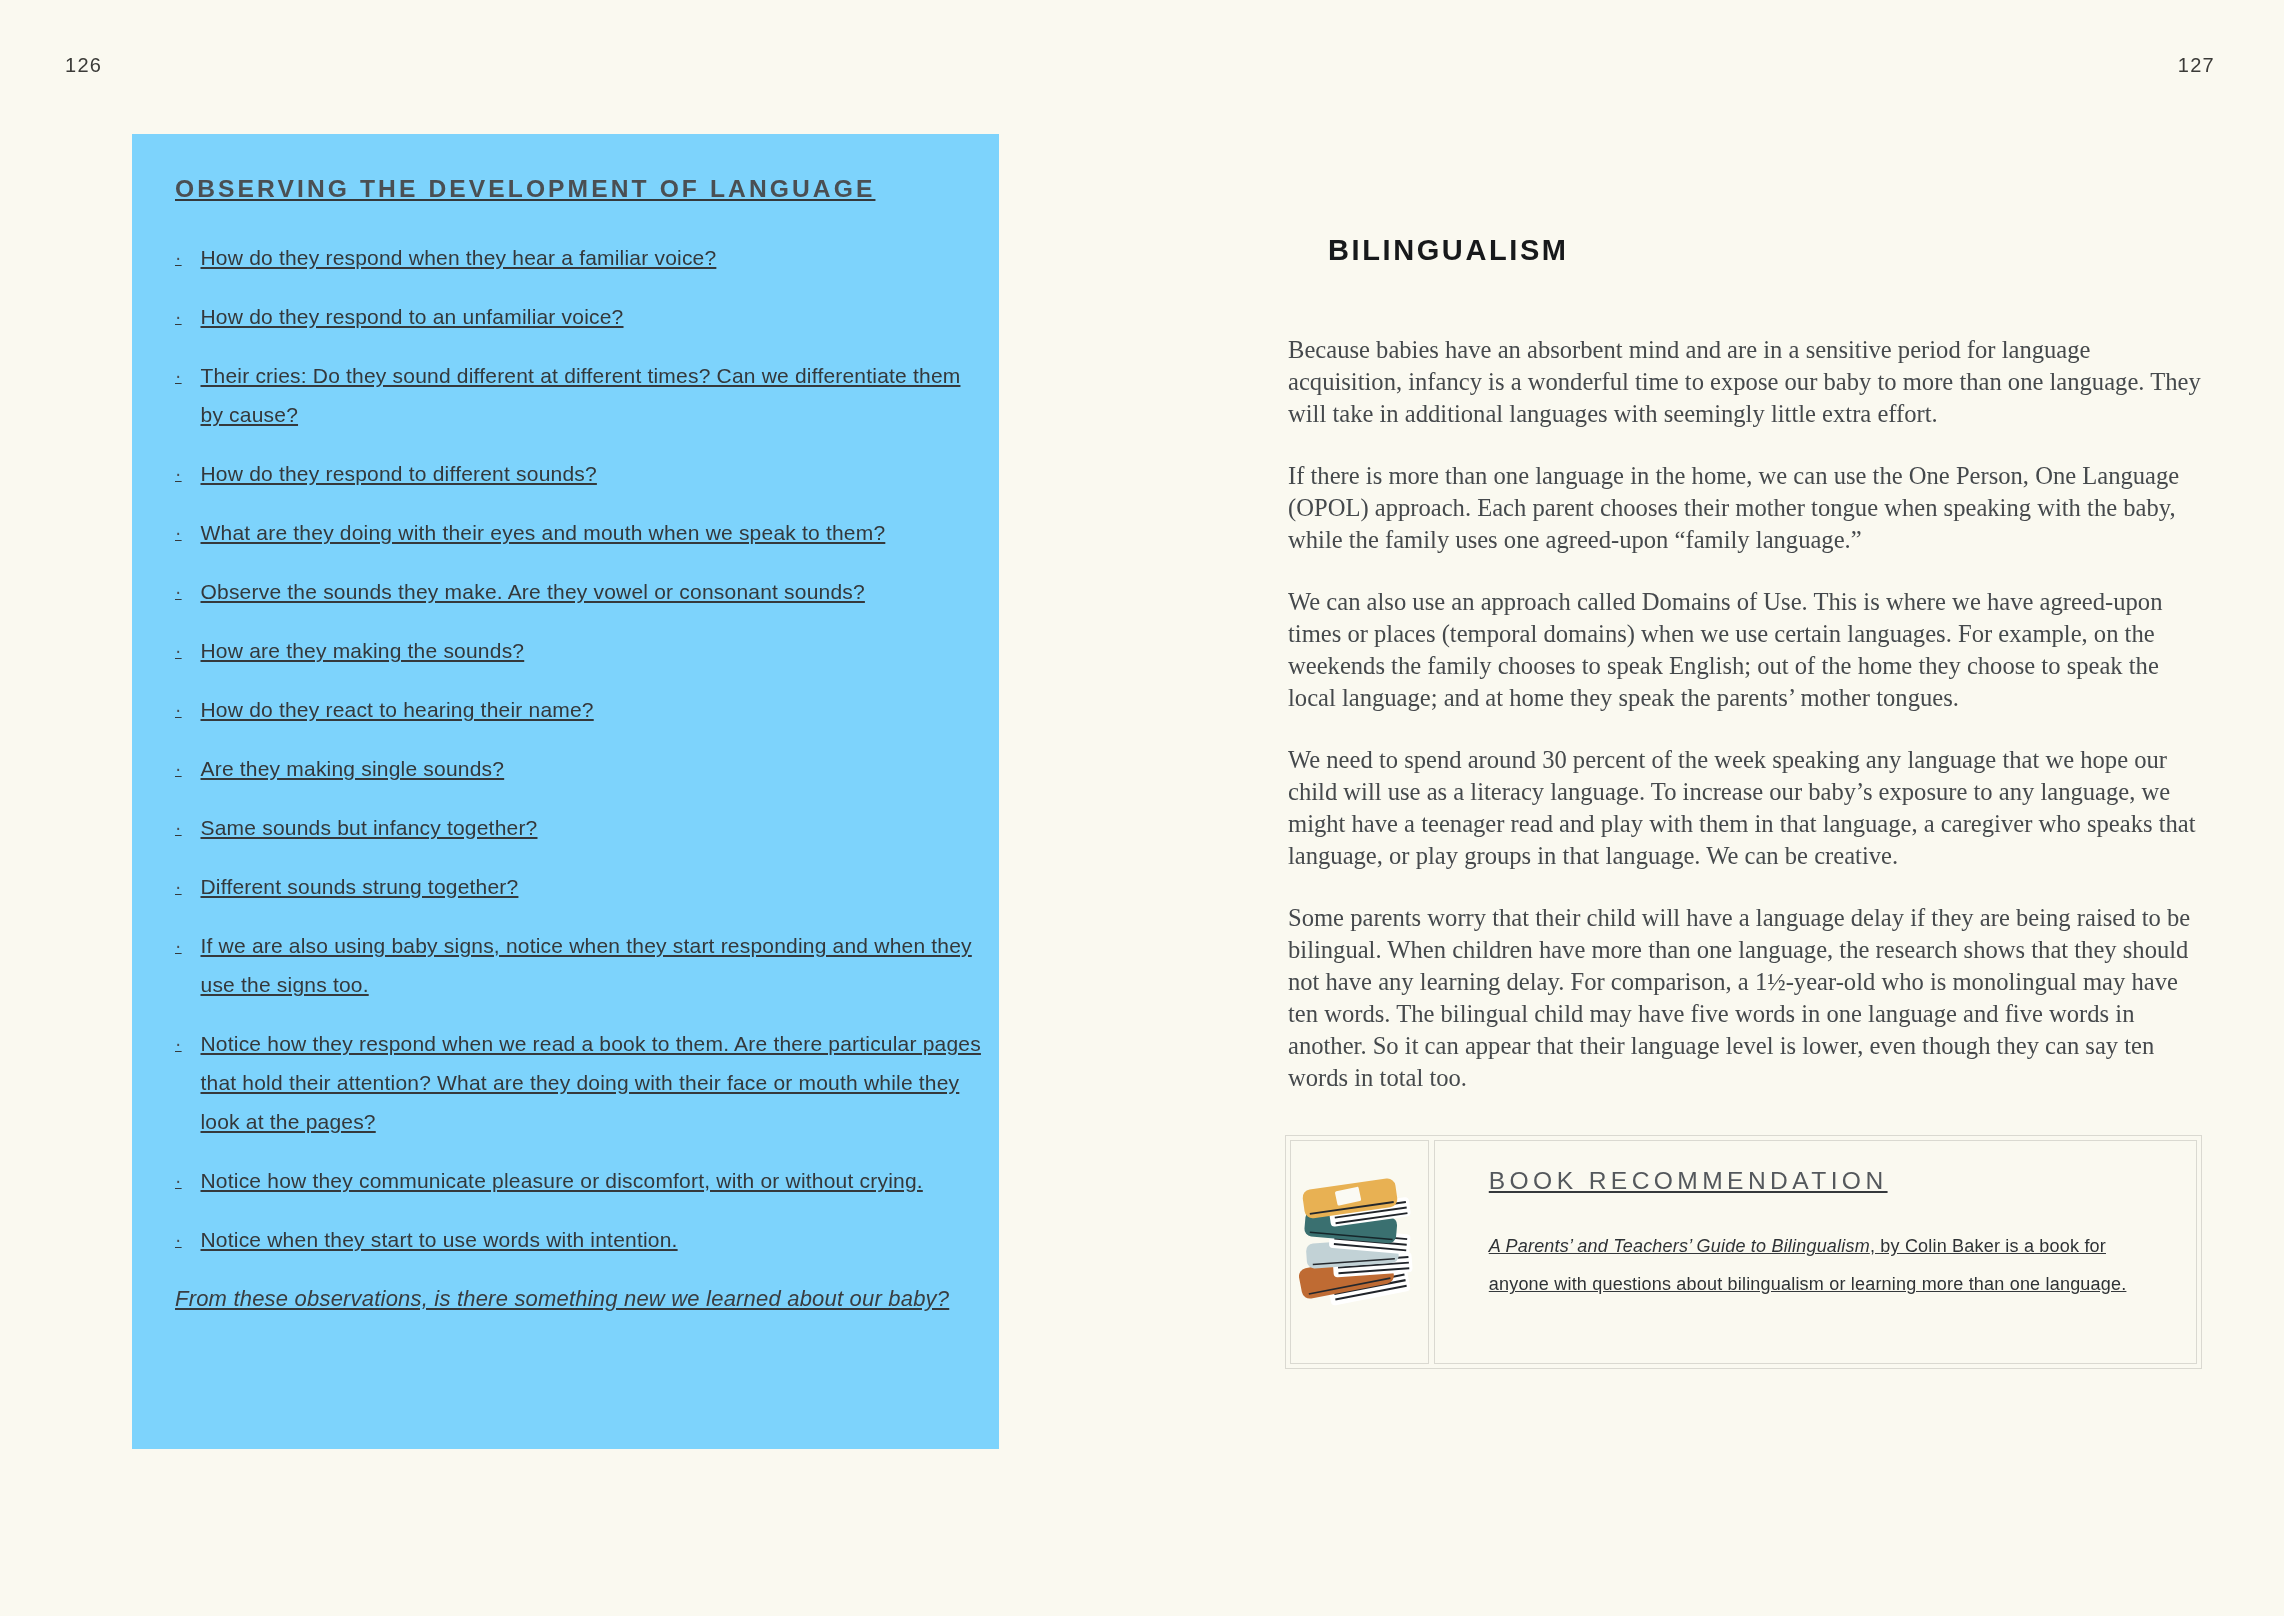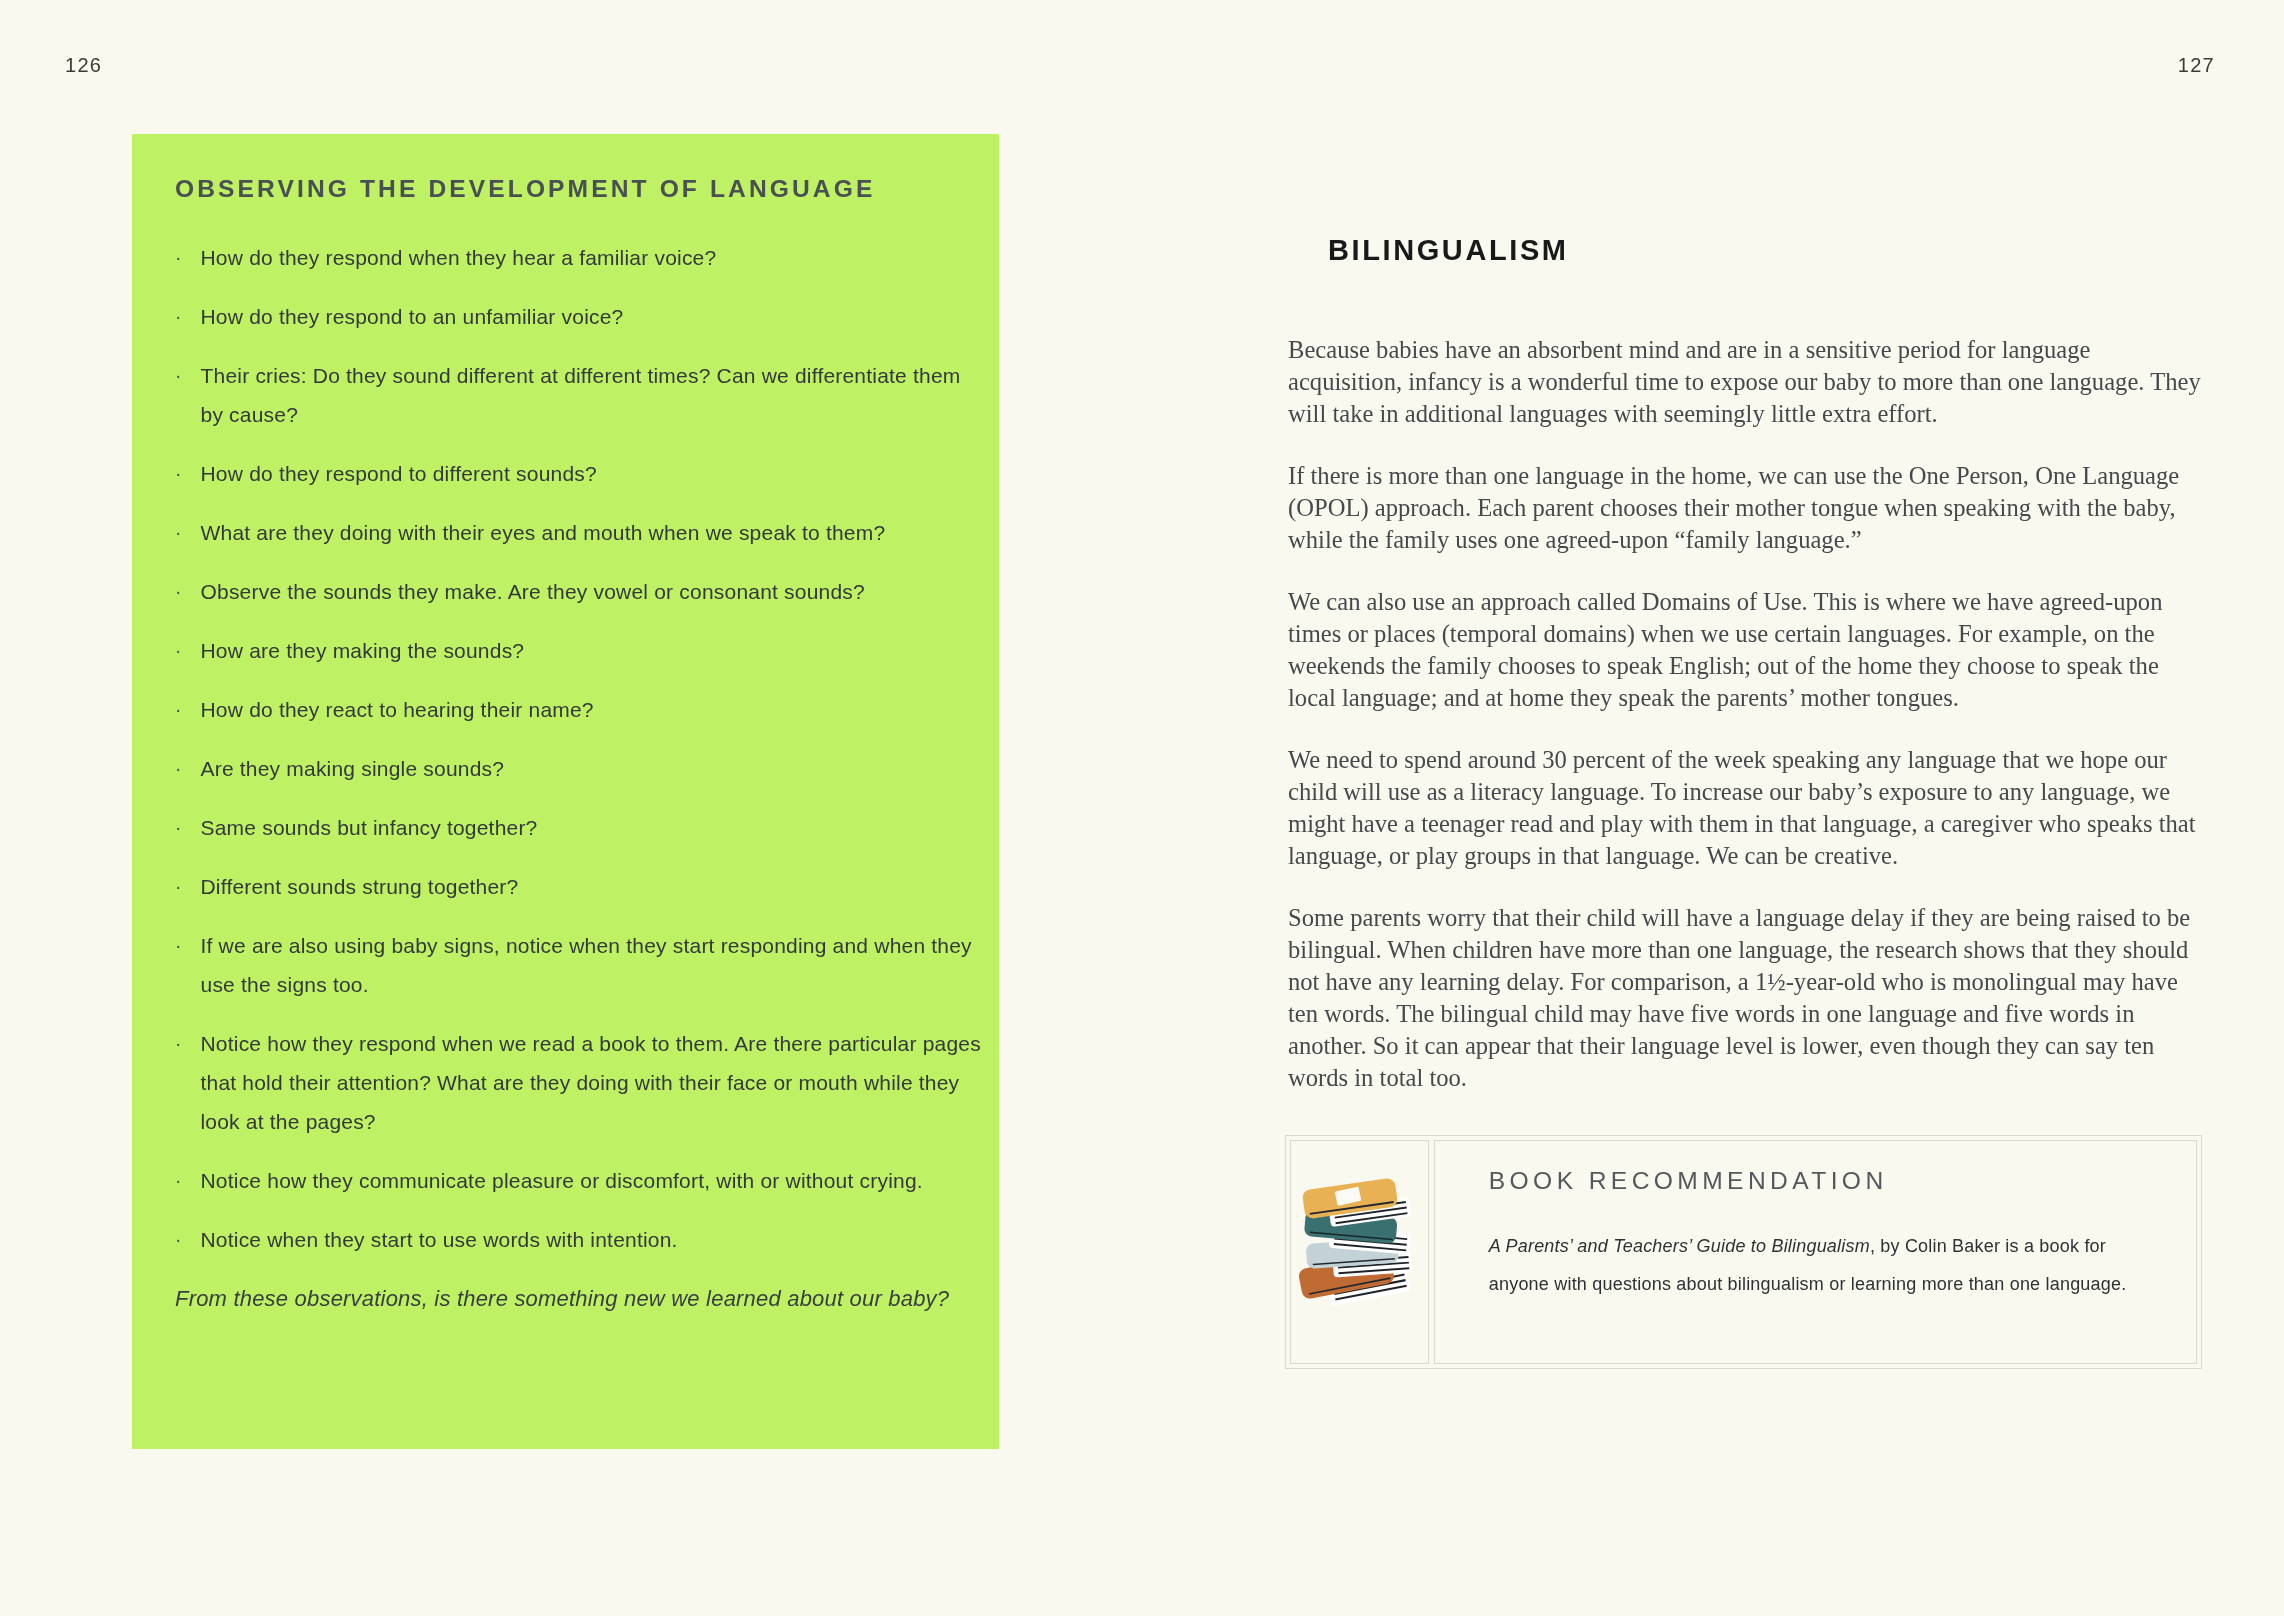--- a/index.html
+++ b/index.html
@@ -17,22 +17,23 @@
     position:absolute; top:54px;
     font-size:20px; letter-spacing:1.3px; color:#3B3B38;
   }
   .pagenum.left  { left:65px; }
   .pagenum.right { right:69px; }
 
   
   .obs-box {
     position:absolute; left:132px; top:134px;
     width:867px; height:1315px;
-    background:#bef264;
+    background:#7dd3fc;
     padding:41px 16px 0 43px;
+    text-decoration:underline;
   }
   .obs-title {
     font-size:24.6px; font-weight:600; letter-spacing:3.1px;
     color:#4A4F53; margin-bottom:35px;
   }
   .obs-item {
     display:flex;
     font-size:21px; line-height:39px; letter-spacing:0.2px;
     color:#34383B;
     margin-bottom:20px;
@@ -74,20 +75,21 @@
     display:flex; gap:4.4px;
   }
   .rec-cell { border:1.8px solid #DAD9D1; }
   .rec-books {
     flex:none; width:139px;
     display:flex; align-items:center; justify-content:center;
   }
   .rec-text {
     flex:1;
     padding:26px 32px 0 54px;
+    text-decoration:underline;
   }
   .rec-title {
     font-size:24.6px; font-weight:500; letter-spacing:4.4px;
     color:#54585C; margin-bottom:32px;
   }
   .rec-body {
     font-size:18px; line-height:38px; letter-spacing:0.2px;
     color:#2E3235; max-width:694px;
   }
   .rec-body em { font-style:italic; }

